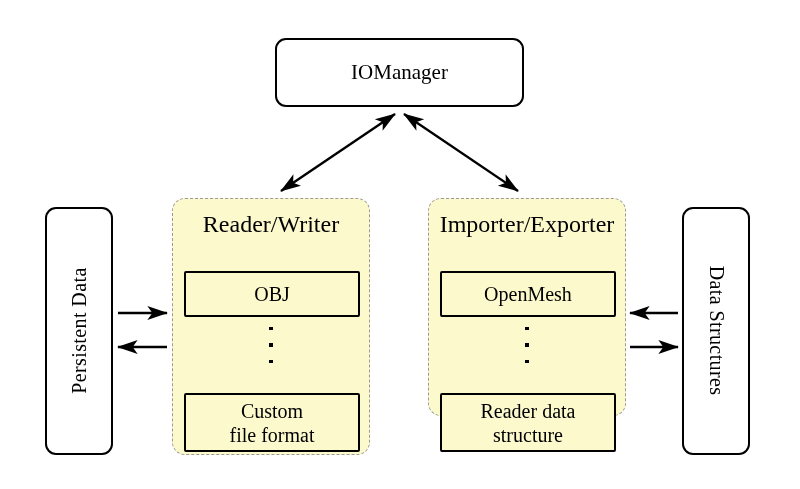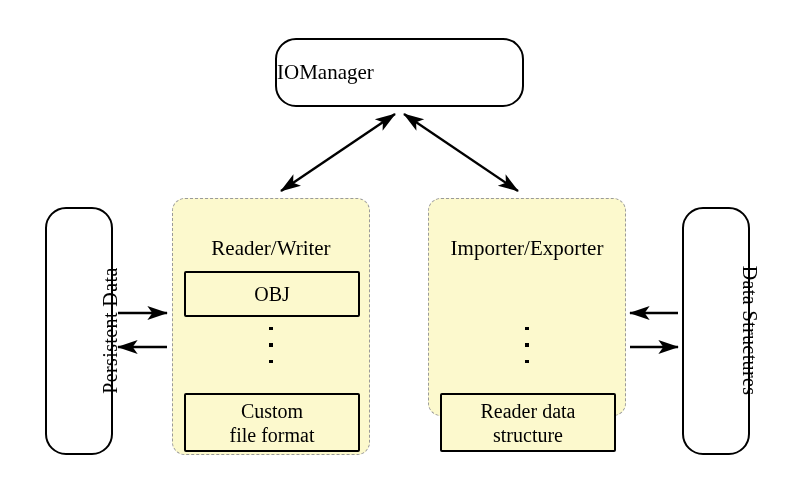--- a/index.html
+++ b/index.html
@@ -19,25 +19,25 @@
     width: 800px;
     height: 489px;
     background: #ffffff;
   }
 
   
   .box {
     position: absolute;
     box-sizing: border-box;
     border: 2.6px solid #000000;
-    border-radius: 21px;
+    border-radius: 11px;
     background: #ffffff;
     display: flex;
     align-items: center;
-    justify-content: flex-start;
+    justify-content: center;
     text-align: center;
     line-height: 1.16;
   }
 
   
   #io-manager {
     left: 275px;
     top: 38px;
     width: 249px;
     height: 69px;
@@ -82,24 +82,24 @@
   #panel-importer-exporter {
     left: 428px;
     top: 198px;
     width: 198px;
     height: 218px;
     text-decoration: underline;
   }
   .panel-title {
     position: absolute;
     left: 0;
-    top: 37px;
+    top: 12px;
     width: 100%;
     text-align: center;
-    font-size: 21px;
+    font-size: 24px;
     white-space: nowrap;
   }
 
   
   .inner-box {
     position: absolute;
     box-sizing: border-box;
     left: 11px;
     width: 176px;
     border: 2.6px solid #000000;
@@ -208,20 +208,23 @@
       <span>
         <span>Custom</span><br>
         <span>file format</span>
       </span>
     </div>
   </div>
 
   <div class="panel" id="panel-importer-exporter">
     <div class="panel-title">Importer/Exporter</div>
 
+    <div class="inner-box inner-top">
+      <span>OpenMesh</span>
+    </div>
 
     <div class="vdots">
       <span></span>
         <span></span>
         <span></span>
     </div>
 
     <div class="inner-box inner-bottom">
       <span>
         <span>Reader data</span><br>

